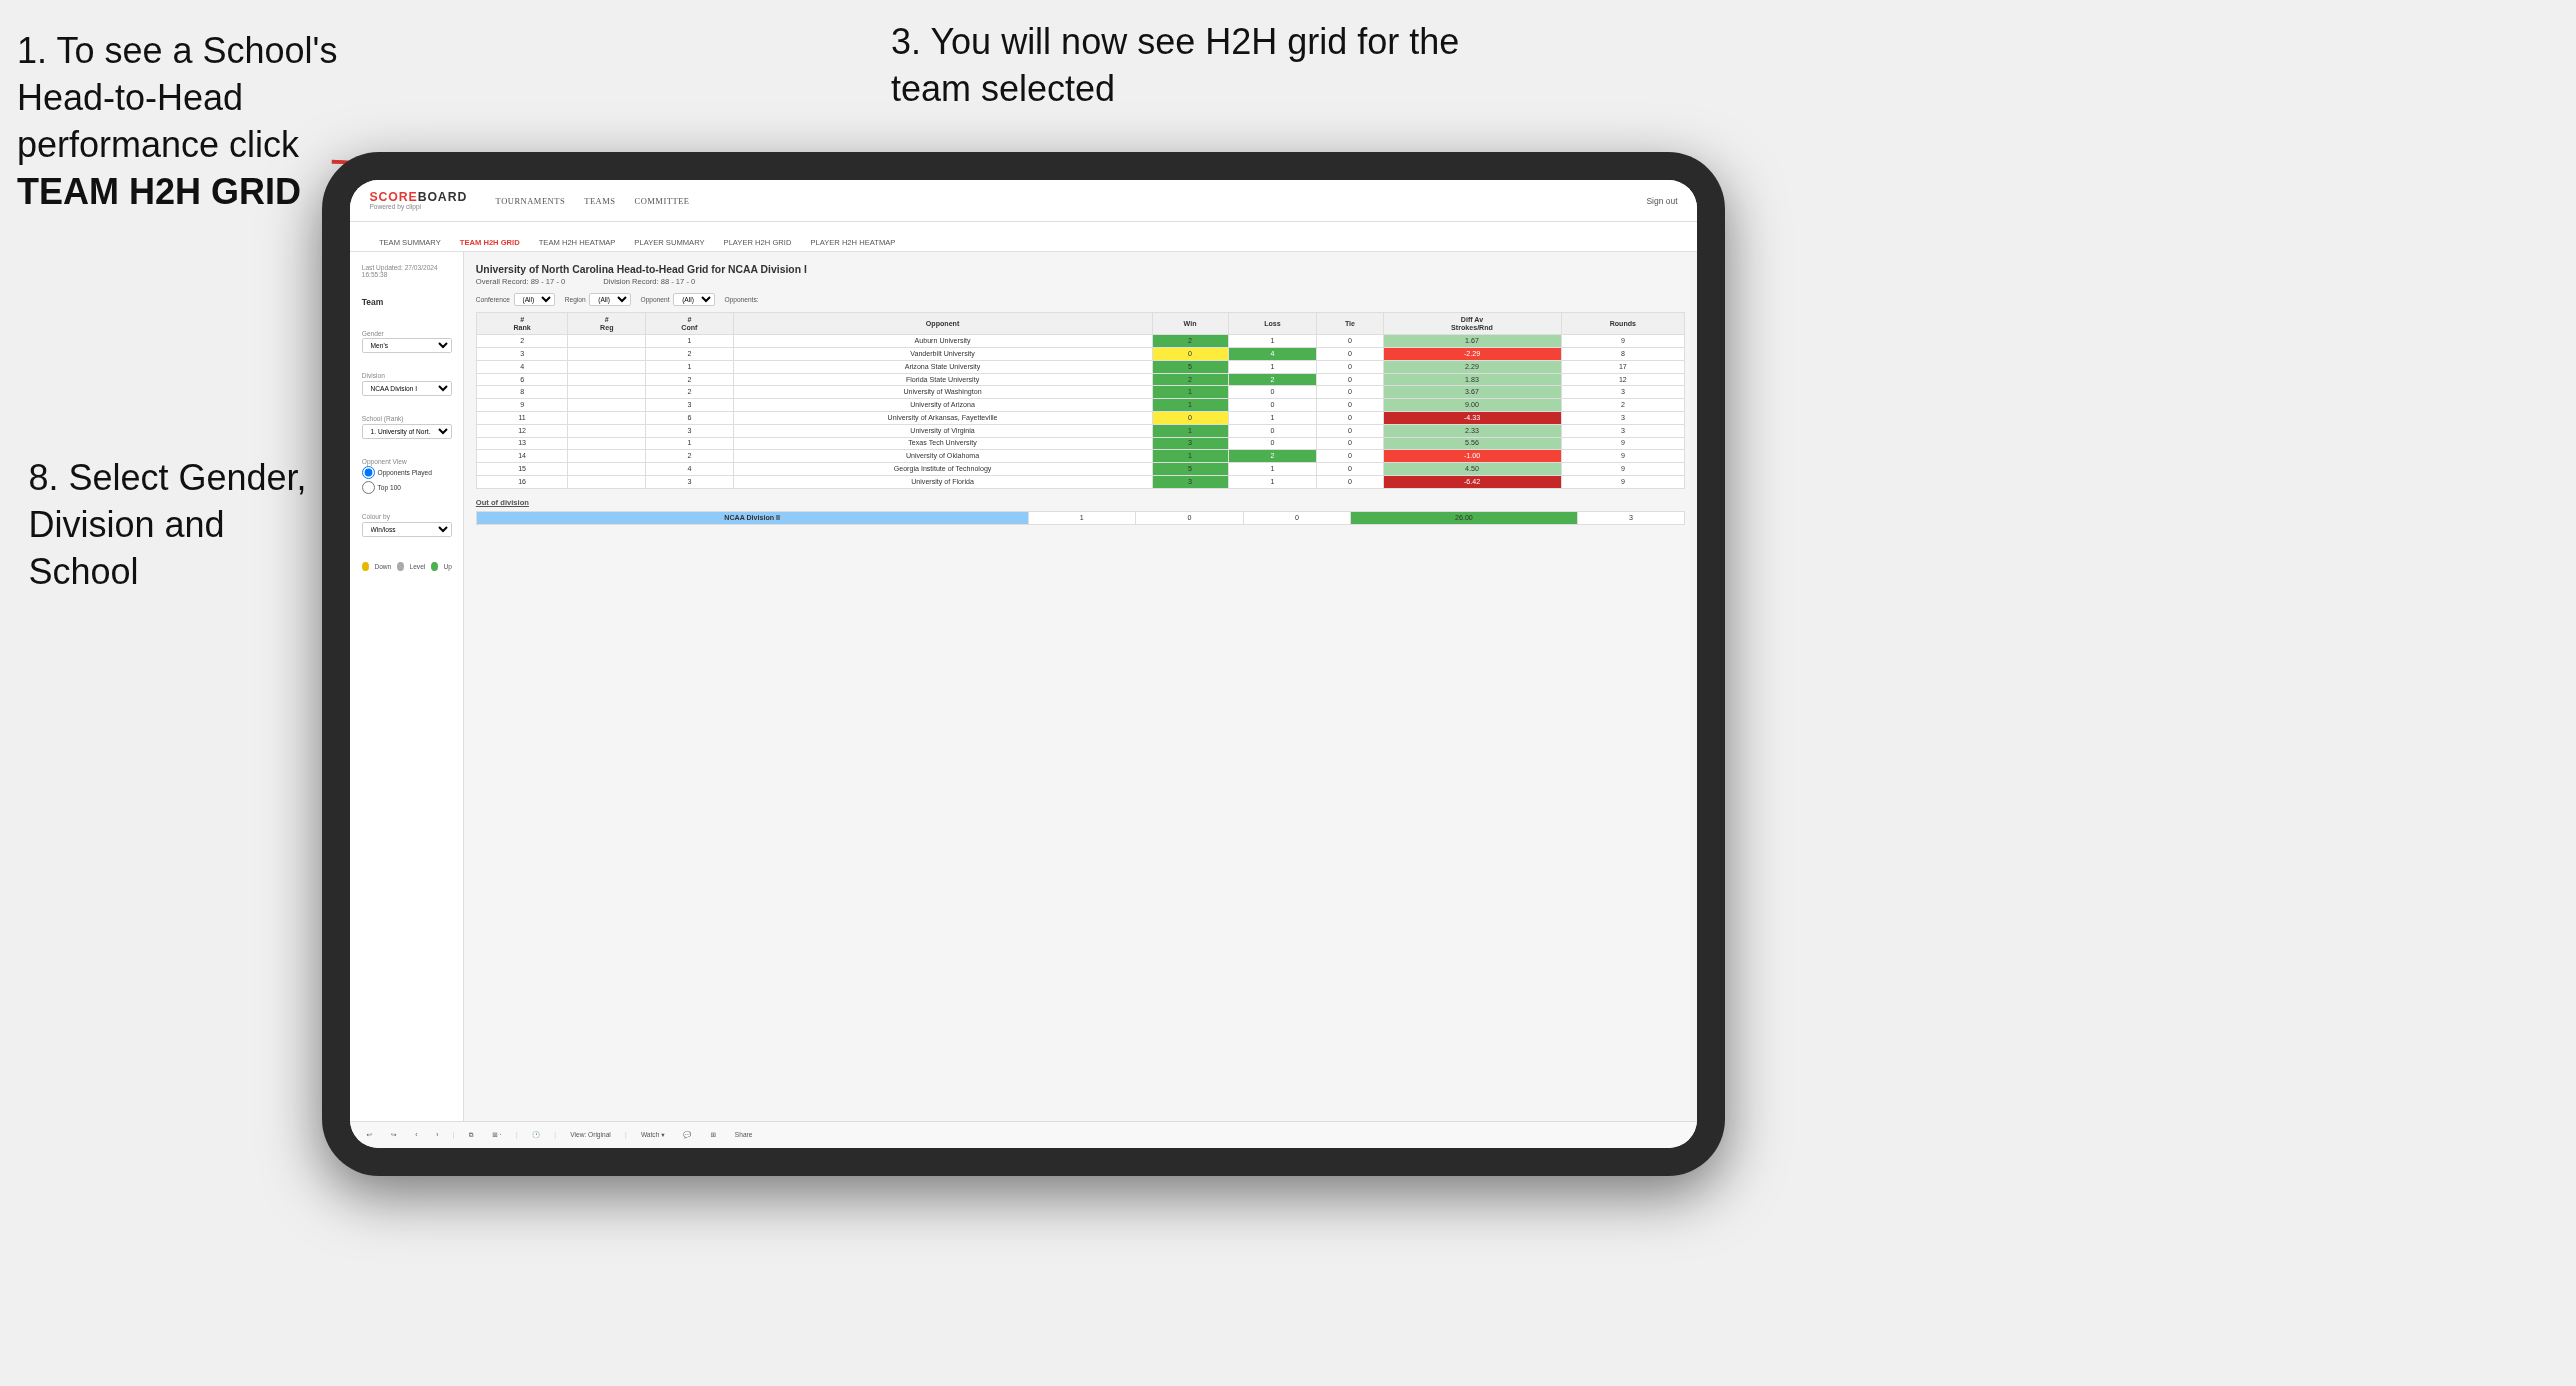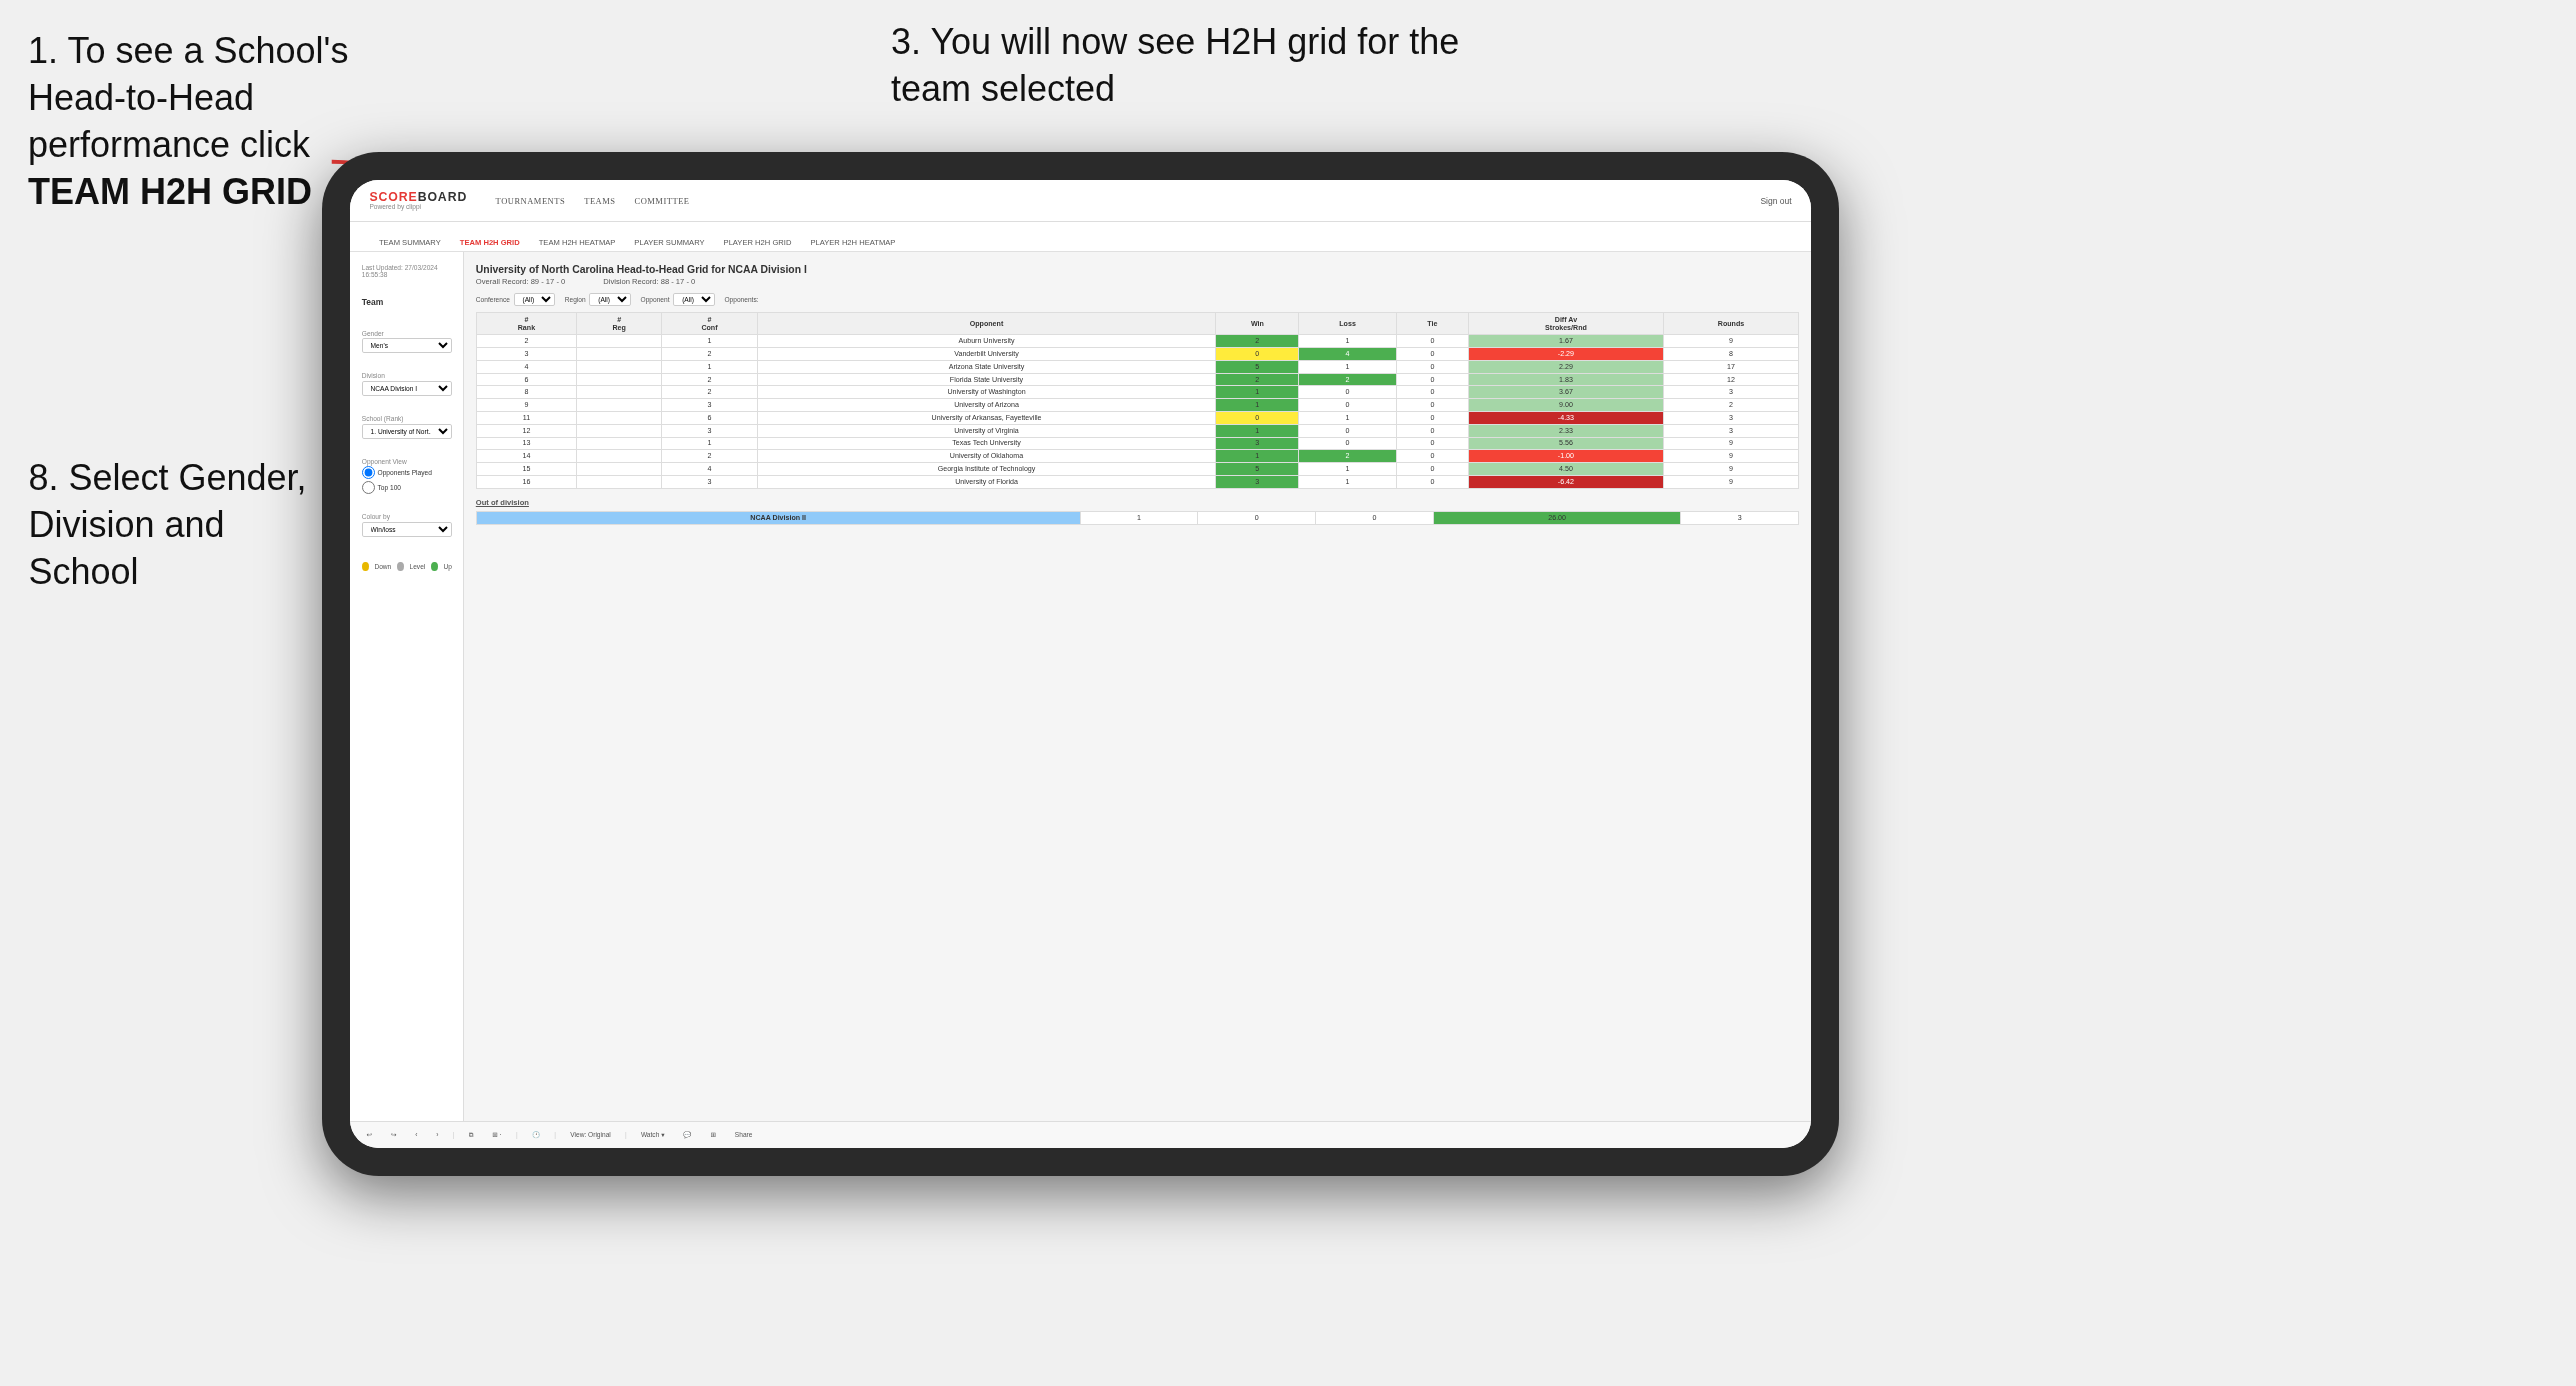--- a/index.html
+++ b/index.html
@@ -14,36 +14,36 @@
 
     
     .annotation {
       position: absolute;
       font-size: 36px;
       color: #111;
       line-height: 1.3;
     }
     .annotation strong { font-weight: 900; }
 
-    #ann1 { top: 28.4px; left: 28px; max-width: 379px; }
+    #ann1 { top: 28.4px; left: 17px; max-width: 379px; }
     #ann2 { top: 455px; left: 28.4px; max-width: 360px; }
     #ann3 { top: 19px; left: 891px; max-width: 569px; }
 
     
     .arrow-svg {
       position: absolute;
       pointer-events: none;
     }
 
     
     .tablet {
       position: absolute;
       top: 152px;
       left: 322px;
-      width: 1517px;
+      width: 1403px;
       height: 1024px;
       background: #2a2a2a;
       border-radius: 57px;
       padding: 28.4px;
       box-shadow: 0 19px 57px rgba(0,0,0,0.5);
     }
     .tablet-screen {
       width: 100%;
       height: 100%;
       background: #fff;

